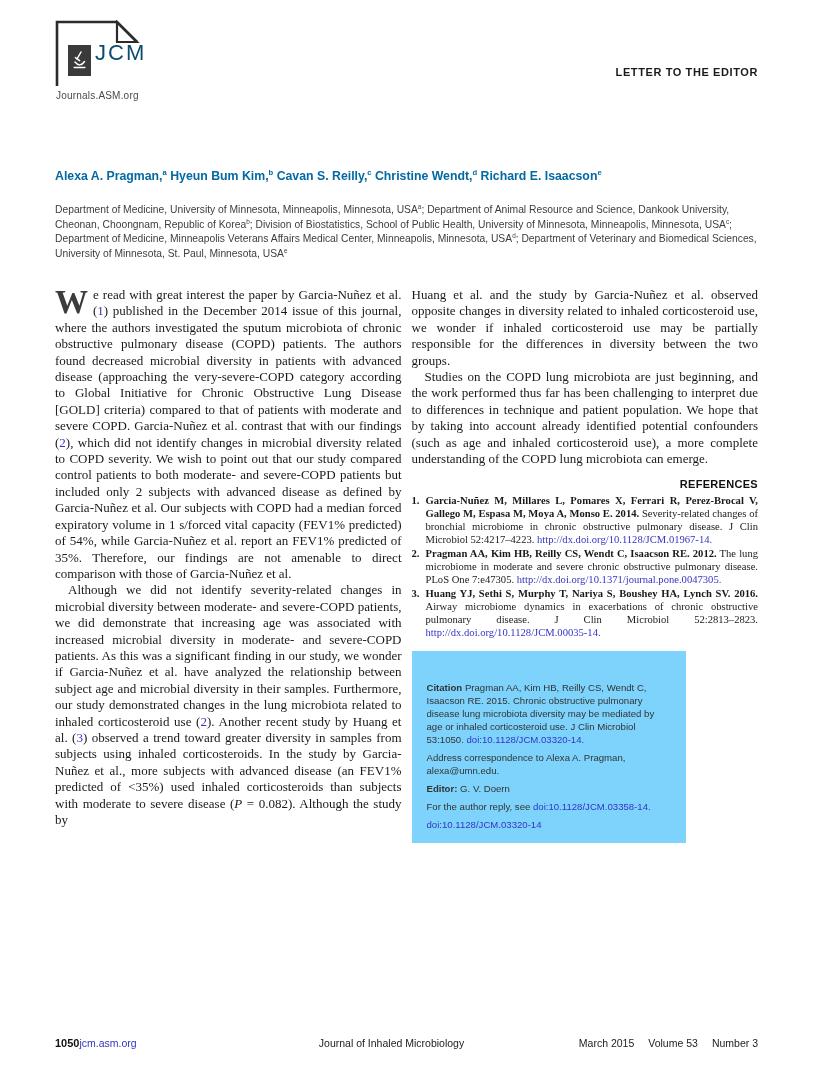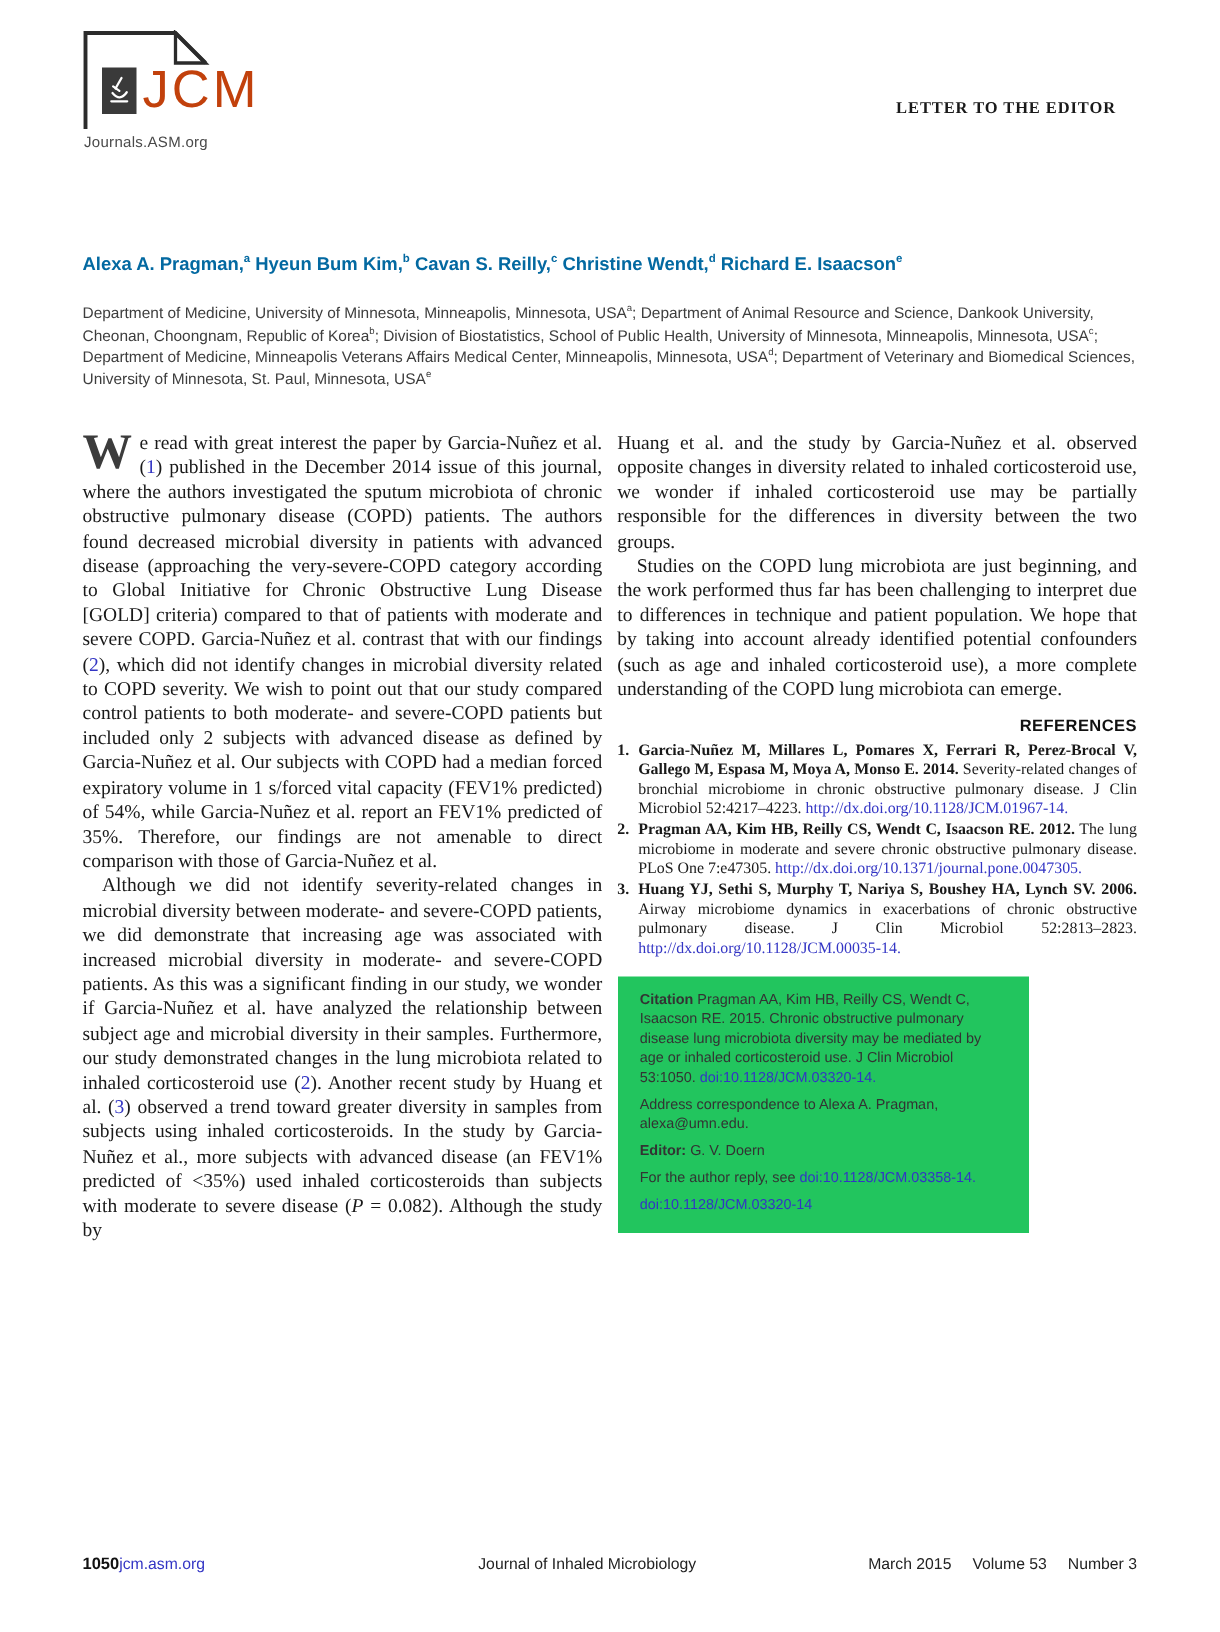--- a/index.html
+++ b/index.html
@@ -16,30 +16,30 @@
   
   .logo { position: absolute; left: 55px; top: 20px; width: 160px; height: 84px; }
   .logo-outline { position: absolute; left: 0; top: 0; }
   .logo-scope-box {
     position: absolute; left: 13px; top: 25px; width: 23px; height: 31px;
     background: #3a3a3a; display: flex; align-items: center; justify-content: center;
   }
   .logo-acronym {
     position: absolute; left: 40px; top: 20px;
     font-family: "Liberation Sans", sans-serif;
-    font-size: 35px; font-weight: 400; letter-spacing: 2px; color: #c2410c;
+    font-size: 22px; font-weight: 400; letter-spacing: 2px; color: #0c4a6e;
   }
   .logo-tagline {
     position: absolute; left: 1px; top: 70px;
     font-family: "Liberation Sans", sans-serif;
     font-size: 10px; color: #4a4a4a; letter-spacing: 0.2px;
   }
   .article-type {
-    position: absolute; right: 69px; top: 66px;
-    font-family: Liberation Serif, serif;
+    position: absolute; right: 55px; top: 66px;
+    font-family: Liberation Sans, sans-serif;
     font-size: 11px; font-weight: bold; letter-spacing: 0.6px; color: #1a1a1a;
   }
 
   
   .title {
     position: absolute; left: 55px; top: 108px; width: 707px;
     font-family: "Liberation Serif", serif;
     font-size: 21px; font-weight: bold; color: #111;
     line-height: 29px; letter-spacing: 0.2px;
   }
@@ -84,21 +84,21 @@
     font-size: 10.6px; line-height: 12.9px; text-align: justify;
     hyphens: auto; -webkit-hyphens: auto;
     margin-bottom: 1px;
     word-break: break-word;
   }
   .ref-num { position: absolute; left: 0; top: 0; font-weight: bold; }
 
   
   .citation-box {
     box-sizing: border-box; width: 274px; margin-top: 12px;
-    background: #22c55e; padding: 9px 15px 12px 15px;
+    background: #7dd3fc; padding: 30px 15px 12px 15px;
     font-family: "Liberation Sans", sans-serif;
     font-size: 9.6px; line-height: 13px; color: #333;
   }
   .citation-line { margin: 0 0 5px 0; word-break: break-word; }
   .citation-line:last-child { margin-bottom: 0; }
 
   
   .footer {
     position: absolute; left: 55px; top: 1037px; width: 703px;
     font-family: "Liberation Sans", sans-serif;
@@ -162,21 +162,21 @@
         <li class="ref-item">
           <span class="ref-num">1.</span>
           <span><span class="seg-b">Garcia-Nuñez M, Millares L, Pomares X, Ferrari R, Perez-Brocal V, Gallego M, Espasa M, Moya A, Monso E. 2014.</span><span> Severity-related changes of bronchial microbiome in chronic obstructive pulmonary disease. J Clin Microbiol 52:4217–4223. </span><span class="seg-l">http://dx.doi.org/10.1128/JCM.01967-14.</span></span>
         </li>
         <li class="ref-item">
           <span class="ref-num">2.</span>
           <span><span class="seg-b">Pragman AA, Kim HB, Reilly CS, Wendt C, Isaacson RE. 2012.</span><span> The lung microbiome in moderate and severe chronic obstructive pulmonary disease. PLoS One 7:e47305. </span><span class="seg-l">http://dx.doi.org/10.1371/journal.pone.0047305.</span></span>
         </li>
         <li class="ref-item">
           <span class="ref-num">3.</span>
-          <span><span class="seg-b">Huang YJ, Sethi S, Murphy T, Nariya S, Boushey HA, Lynch SV. 2006.</span><span> Airway microbiome dynamics in exacerbations of chronic obstructive pulmonary disease. J Clin Microbiol 52:2813–2823. </span><span class="seg-l">http://dx.doi.org/10.1128/JCM.00035-14.</span></span>
+          <span><span class="seg-b">Huang YJ, Sethi S, Murphy T, Nariya S, Boushey HA, Lynch SV. 2016.</span><span> Airway microbiome dynamics in exacerbations of chronic obstructive pulmonary disease. J Clin Microbiol 52:2813–2823. </span><span class="seg-l">http://dx.doi.org/10.1128/JCM.00035-14.</span></span>
         </li>
       </ol>
 
       <div class="citation-box">
         <p class="citation-line"><span class="seg-b">Citation</span><span> Pragman AA, Kim HB, Reilly CS, Wendt C, Isaacson RE. 2015. Chronic obstructive pulmonary disease lung microbiota diversity may be mediated by age or inhaled corticosteroid use. J Clin Microbiol 53:1050. </span><span class="seg-l">doi:10.1128/JCM.03320-14.</span></p>
         <p class="citation-line"><span>Address correspondence to Alexa A. Pragman, alexa@umn.edu.</span></p>
         <p class="citation-line"><span class="seg-b">Editor:</span><span> G. V. Doern</span></p>
         <p class="citation-line"><span>For the author reply, see </span><span class="seg-l">doi:10.1128/JCM.03358-14.</span></p>
         <p class="citation-line"><span class="seg-l">doi:10.1128/JCM.03320-14</span></p>
       </div>

